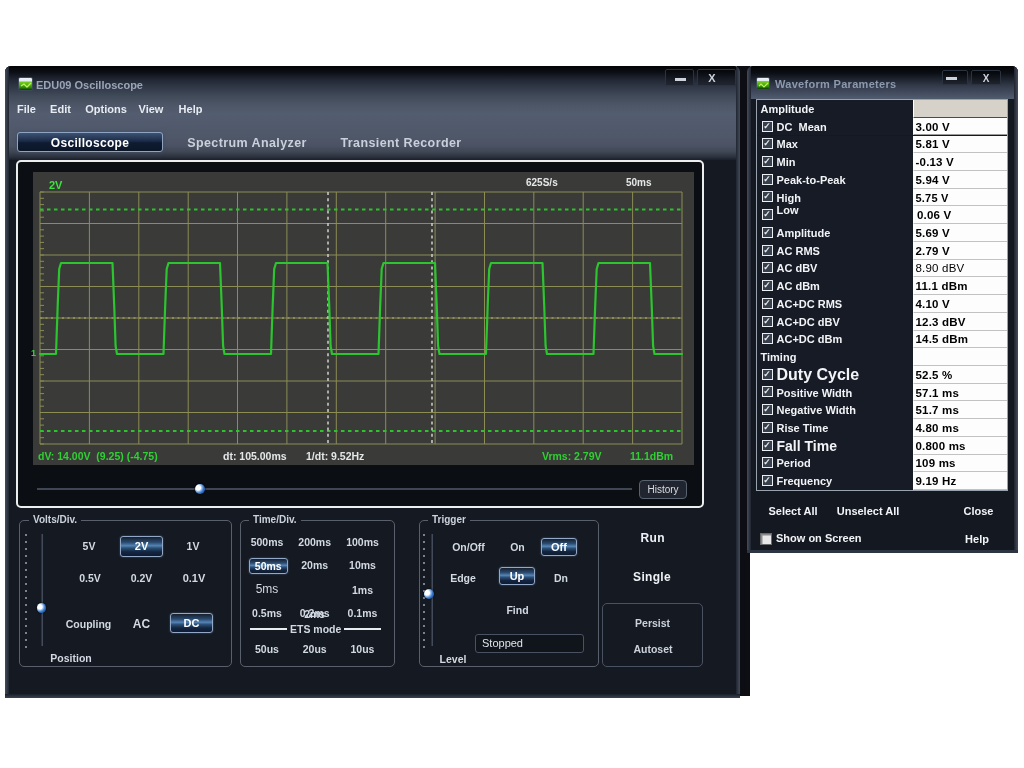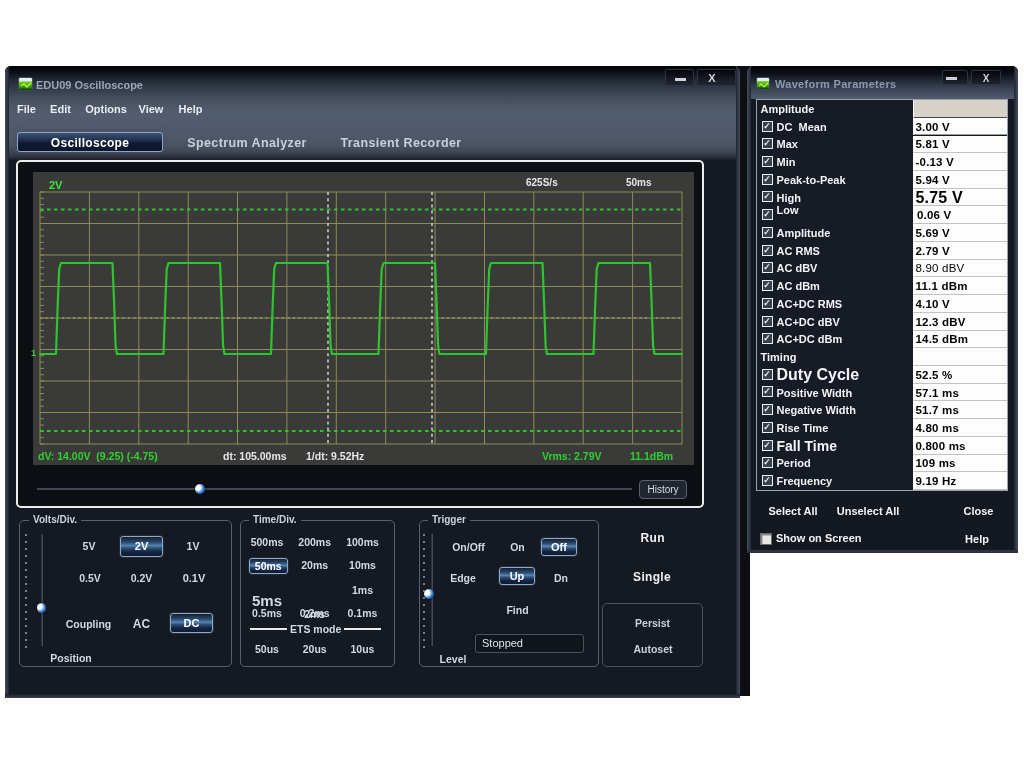--- a/index.html
+++ b/index.html
@@ -138,21 +138,21 @@
       <div style="position:absolute;left:165px;top:547px;width:43px;height:20px;background:linear-gradient(#16202c 0%,#2a4a70 28%,#5584b4 46%,#2c5076 58%,#142541 78%,#0e1c31 100%);border:1px solid #92a8c6;border-radius:3px;box-shadow:0 0 2px #46597a;display:flex;align-items:center;justify-content:center;font-size:11px;font-weight:bold;color:#fff">DC</div>
       <div style="position:absolute;left:66px;top:592px;transform:translate(-50%,-50%);font-size:10.5px;color:#d3d9e2;font-weight:bold;white-space:nowrap;letter-spacing:0px">Position</div>
       <div style="position:absolute;left:235px;top:454px;width:155px;height:147px;border:1px solid #59606c;border-radius:5px"></div>
       <div style="position:absolute;left:244px;top:448px;background:#151a22;padding:0 4px;font-size:10px;color:#ccd2dc;font-weight:bold">Time/Div.</div>
       <div style="position:absolute;left:262px;top:475.5px;transform:translate(-50%,-50%);font-size:10.5px;color:#d3d9e2;font-weight:bold;white-space:nowrap;letter-spacing:0px">500ms</div>
       <div style="position:absolute;left:309.7px;top:475.5px;transform:translate(-50%,-50%);font-size:10.5px;color:#d3d9e2;font-weight:bold;white-space:nowrap;letter-spacing:0px">200ms</div>
       <div style="position:absolute;left:357.5px;top:475.5px;transform:translate(-50%,-50%);font-size:10.5px;color:#d3d9e2;font-weight:bold;white-space:nowrap;letter-spacing:0px">100ms</div>
       <div style="position:absolute;left:244px;top:491.5px;width:38.5px;height:16px;background:linear-gradient(#16202c 0%,#2a4a70 28%,#5584b4 46%,#2c5076 58%,#142541 78%,#0e1c31 100%);border:1px solid #92a8c6;border-radius:3px;box-shadow:0 0 2px #46597a;display:flex;align-items:center;justify-content:center;font-size:10.5px;font-weight:bold;color:#fff">50ms</div>
       <div style="position:absolute;left:309.7px;top:499.4px;transform:translate(-50%,-50%);font-size:10.5px;color:#d3d9e2;font-weight:bold;white-space:nowrap;letter-spacing:0px">20ms</div>
       <div style="position:absolute;left:357.5px;top:499.4px;transform:translate(-50%,-50%);font-size:10.5px;color:#d3d9e2;font-weight:bold;white-space:nowrap;letter-spacing:0px">10ms</div>
-      <div style="position:absolute;left:262px;top:534px;transform:translate(-50%,-50%);font-size:15px;color:#d3d9e2;font-weight:bold;white-space:nowrap;letter-spacing:0px">5ms</div>
+      <div style="position:absolute;left:262px;top:523px;transform:translate(-50%,-50%);font-size:12px;color:#d3d9e2;font-weight:normal;white-space:nowrap;letter-spacing:0px">5ms</div>
       <div style="position:absolute;left:309.7px;top:548px;transform:translate(-50%,-50%);font-size:10.5px;color:#d3d9e2;font-weight:bold;white-space:nowrap;letter-spacing:0px">2ms</div>
       <div style="position:absolute;left:357.5px;top:524.4px;transform:translate(-50%,-50%);font-size:10.5px;color:#d3d9e2;font-weight:bold;white-space:nowrap;letter-spacing:0px">1ms</div>
       <div style="position:absolute;left:262px;top:547.2px;transform:translate(-50%,-50%);font-size:10.5px;color:#d3d9e2;font-weight:bold;white-space:nowrap;letter-spacing:0px">0.5ms</div>
       <div style="position:absolute;left:309.7px;top:547.2px;transform:translate(-50%,-50%);font-size:10.5px;color:#d3d9e2;font-weight:bold;white-space:nowrap;letter-spacing:0px">0.2ms</div>
       <div style="position:absolute;left:357.5px;top:547.2px;transform:translate(-50%,-50%);font-size:10.5px;color:#d3d9e2;font-weight:bold;white-space:nowrap;letter-spacing:0px">0.1ms</div>
       <div style="position:absolute;left:245px;top:562px;width:37px;height:2px;background:#e8ebef"></div>
       <div style="position:absolute;left:339px;top:562px;width:37px;height:2px;background:#e8ebef"></div>
       <div style="position:absolute;left:310.7px;top:562.7px;transform:translate(-50%,-50%);font-size:10.5px;color:#d3d9e2;font-weight:bold;white-space:nowrap;letter-spacing:0px">ETS mode</div>
       <div style="position:absolute;left:262px;top:582.5px;transform:translate(-50%,-50%);font-size:10.5px;color:#d3d9e2;font-weight:bold;white-space:nowrap;letter-spacing:0px">50us</div>
       <div style="position:absolute;left:309.7px;top:582.5px;transform:translate(-50%,-50%);font-size:10.5px;color:#d3d9e2;font-weight:bold;white-space:nowrap;letter-spacing:0px">20us</div>
@@ -211,21 +211,21 @@
       <div style="position:absolute;left:168.5px;top:87.2px;height:17.73px;display:flex;align-items:center;font-size:11.5px;font-weight:bold;color:#000;letter-spacing:0.2px">-0.13 V</div>
       <div style="position:absolute;left:9.5px;top:104.9px;width:156px;height:17.73px;background:#161b25"></div>
       <div style="position:absolute;left:14.5px;top:107.72px;width:11px;height:11px;background:#39404d;border:1.5px solid #eceff2;display:flex;align-items:center;justify-content:center;font-size:9px;font-weight:bold;color:#e8ebef;line-height:1">✓</div>
       <div style="position:absolute;left:29.5px;top:104.9px;height:17.73px;display:flex;align-items:center;font-size:11px;font-weight:bold;color:#f2f4f7">Peak-to-Peak</div>
       <div style="position:absolute;left:165.5px;top:104.9px;width:94.5px;height:17.73px;background:#fdfdfd;border-bottom:1px solid #c2c2c2;box-sizing:border-box;border-left:1.5px solid #fff"></div>
       <div style="position:absolute;left:168.5px;top:104.9px;height:17.73px;display:flex;align-items:center;font-size:11.5px;font-weight:bold;color:#000;letter-spacing:0.2px">5.94 V</div>
       <div style="position:absolute;left:9.5px;top:122.7px;width:156px;height:17.73px;background:#161b25"></div>
       <div style="position:absolute;left:14.5px;top:125.45px;width:11px;height:11px;background:#39404d;border:1.5px solid #eceff2;display:flex;align-items:center;justify-content:center;font-size:9px;font-weight:bold;color:#e8ebef;line-height:1">✓</div>
       <div style="position:absolute;left:29.5px;top:122.7px;height:17.73px;display:flex;align-items:center;font-size:11px;font-weight:bold;color:#f2f4f7">High</div>
       <div style="position:absolute;left:165.5px;top:122.7px;width:94.5px;height:17.73px;background:#fdfdfd;border-bottom:1px solid #c2c2c2;box-sizing:border-box;border-left:1.5px solid #fff"></div>
-      <div style="position:absolute;left:168.5px;top:122.7px;height:17.73px;display:flex;align-items:center;font-size:16px;font-weight:bold;color:#000;letter-spacing:0.2px">5.75 V</div>
+      <div style="position:absolute;left:168.5px;top:122.7px;height:17.73px;display:flex;align-items:center;font-size:11px;font-weight:bold;color:#000;letter-spacing:0.2px">5.75 V</div>
       <div style="position:absolute;left:9.5px;top:140.4px;width:156px;height:17.73px;background:#161b25"></div>
       <div style="position:absolute;left:14.5px;top:143.18px;width:11px;height:11px;background:#39404d;border:1.5px solid #eceff2;display:flex;align-items:center;justify-content:center;font-size:9px;font-weight:bold;color:#e8ebef;line-height:1">✓</div>
       <div style="position:absolute;left:29.5px;top:135px;height:17.73px;display:flex;align-items:center;font-size:11px;font-weight:bold;color:#f2f4f7">Low</div>
       <div style="position:absolute;left:165.5px;top:140.4px;width:94.5px;height:17.73px;background:#fdfdfd;border-bottom:1px solid #c2c2c2;box-sizing:border-box;border-left:1.5px solid #fff"></div>
       <div style="position:absolute;left:170px;top:140.4px;height:17.73px;display:flex;align-items:center;font-size:11.5px;font-weight:bold;color:#000;letter-spacing:0.2px">0.06 V</div>
       <div style="position:absolute;left:9.5px;top:158.1px;width:156px;height:17.73px;background:#161b25"></div>
       <div style="position:absolute;left:14.5px;top:160.91000000000003px;width:11px;height:11px;background:#39404d;border:1.5px solid #eceff2;display:flex;align-items:center;justify-content:center;font-size:9px;font-weight:bold;color:#e8ebef;line-height:1">✓</div>
       <div style="position:absolute;left:29.5px;top:158.1px;height:17.73px;display:flex;align-items:center;font-size:11px;font-weight:bold;color:#f2f4f7">Amplitude</div>
       <div style="position:absolute;left:165.5px;top:158.1px;width:94.5px;height:17.73px;background:#fdfdfd;border-bottom:1px solid #c2c2c2;box-sizing:border-box;border-left:1.5px solid #fff"></div>
       <div style="position:absolute;left:168.5px;top:158.1px;height:17.73px;display:flex;align-items:center;font-size:11.5px;font-weight:bold;color:#000;letter-spacing:0.2px">5.69 V</div>

